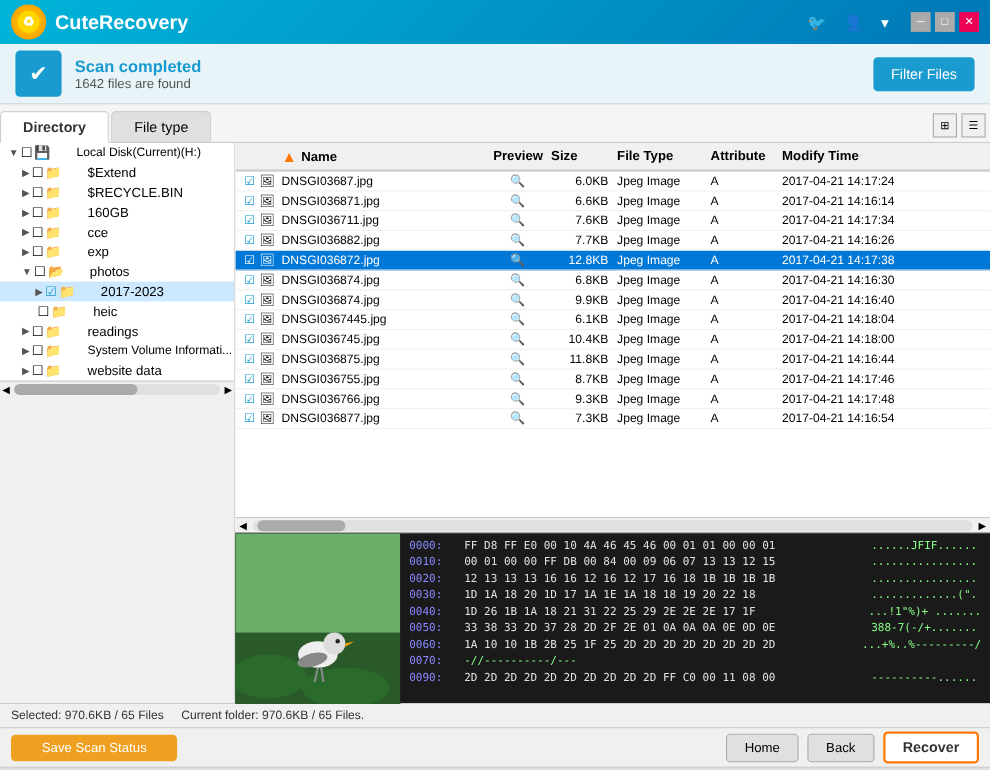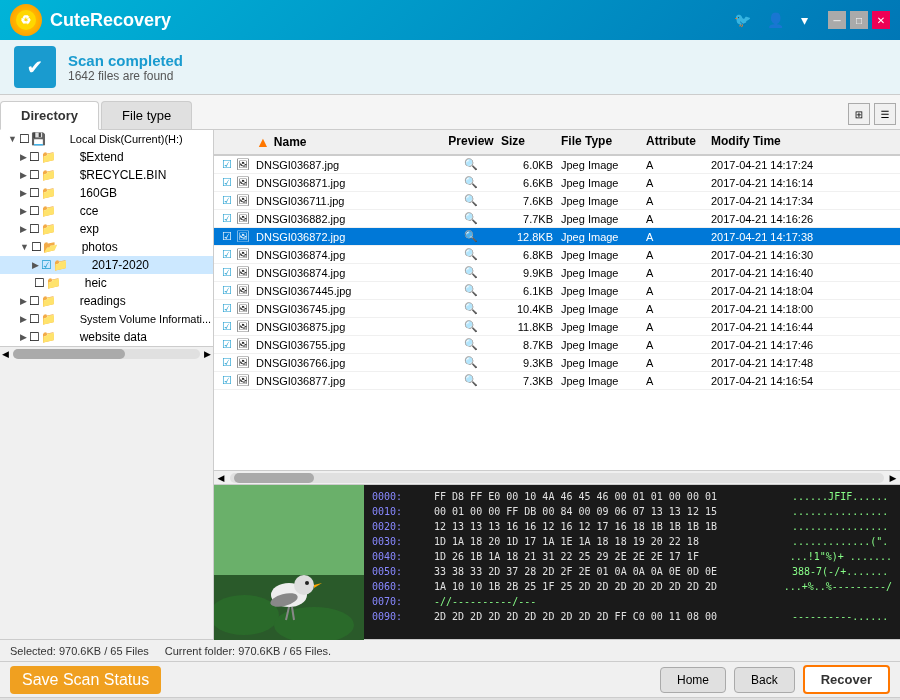--- a/index.html
+++ b/index.html
@@ -206,21 +206,21 @@
     }
     .hex-view {
       flex: 1;
       background: #1a1a1a;
       color: #e0e0e0;
       font-family: monospace;
       font-size: 10px;
       padding: 4px 8px;
       overflow: hidden;
     }
-    .hex-line { display: flex; gap: 20px; line-height: 1.5; align-items: flex-end; }
+    .hex-line { display: flex; gap: 8px; line-height: 1.5; align-items: flex-end; }
     .hex-offset { color: #8888ff; min-width: 42px; }
     .hex-bytes { color: #e0e0e0; flex: 1; }
     .hex-ascii { color: #88ff88; min-width: 100px; }
 
     
     .status-bar {
       background: #f0f0f0;
       border-top: 1px solid #ccc;
       padding: 3px 10px;
       font-size: 11px;
@@ -237,24 +237,24 @@
       padding: 5px 10px;
       display: flex;
       align-items: center;
       gap: 8px;
       height: 36px;
     }
     .save-scan-btn {
       background: #f0a020;
       color: white;
       border: none;
-      padding: 5px 12px;
+      padding: 5px 28px;
       border-radius: 4px;
       cursor: pointer;
-      font-size: 16px;
+      font-size: 12px;
     }
     .spacer { flex: 1; }
     .nav-btn {
       background: #e0e0e0;
       border: 1px solid #aaa;
       padding: 5px 16px;
       border-radius: 4px;
       cursor: pointer;
       font-size: 12px;
     }
@@ -329,20 +329,21 @@
 </div>
 
 <div class="toolbar">
   <div class="scan-status-icon">
     <span>✔</span>
   </div>
   <div class="scan-info">
     <div class="scan-title">Scan completed</div>
     <div class="scan-subtitle">1642 files are found</div>
   </div>
+  <button class="filter-btn">Filter Files</button>
 </div>
 
 <div class="tab-bar">
   <div class="tab active">
     <span>Directory</span>
   </div>
   <div class="tab">
     <span>File type</span>
   </div>
   <div class="tab-icons">
@@ -396,21 +397,21 @@
       <div class="tree-item indent2">
         <span class="tree-arrow">▼</span>
         <span class="tree-check">☐</span>
         <span class="tree-icon">📂</span>
         <span class="tree-label">photos</span>
       </div>
       <div class="tree-item indent3 selected" style="background:#cce8ff;">
         <span class="tree-arrow">▶</span>
         <span class="tree-check" style="color:#1a9bcf;">☑</span>
         <span class="tree-icon" style="color:#ffa500;">📁</span>
-        <span class="tree-label">2017-2020</span>
+        <span class="tree-label">2017-2023</span>
       </div>
       <div class="tree-item indent3">
         <span class="tree-arrow"> </span>
         <span class="tree-check">☐</span>
         <span class="tree-icon">📁</span>
         <span class="tree-label">heic</span>
       </div>
       <div class="tree-item indent2">
         <span class="tree-arrow">▶</span>
         <span class="tree-check">☐</span>

